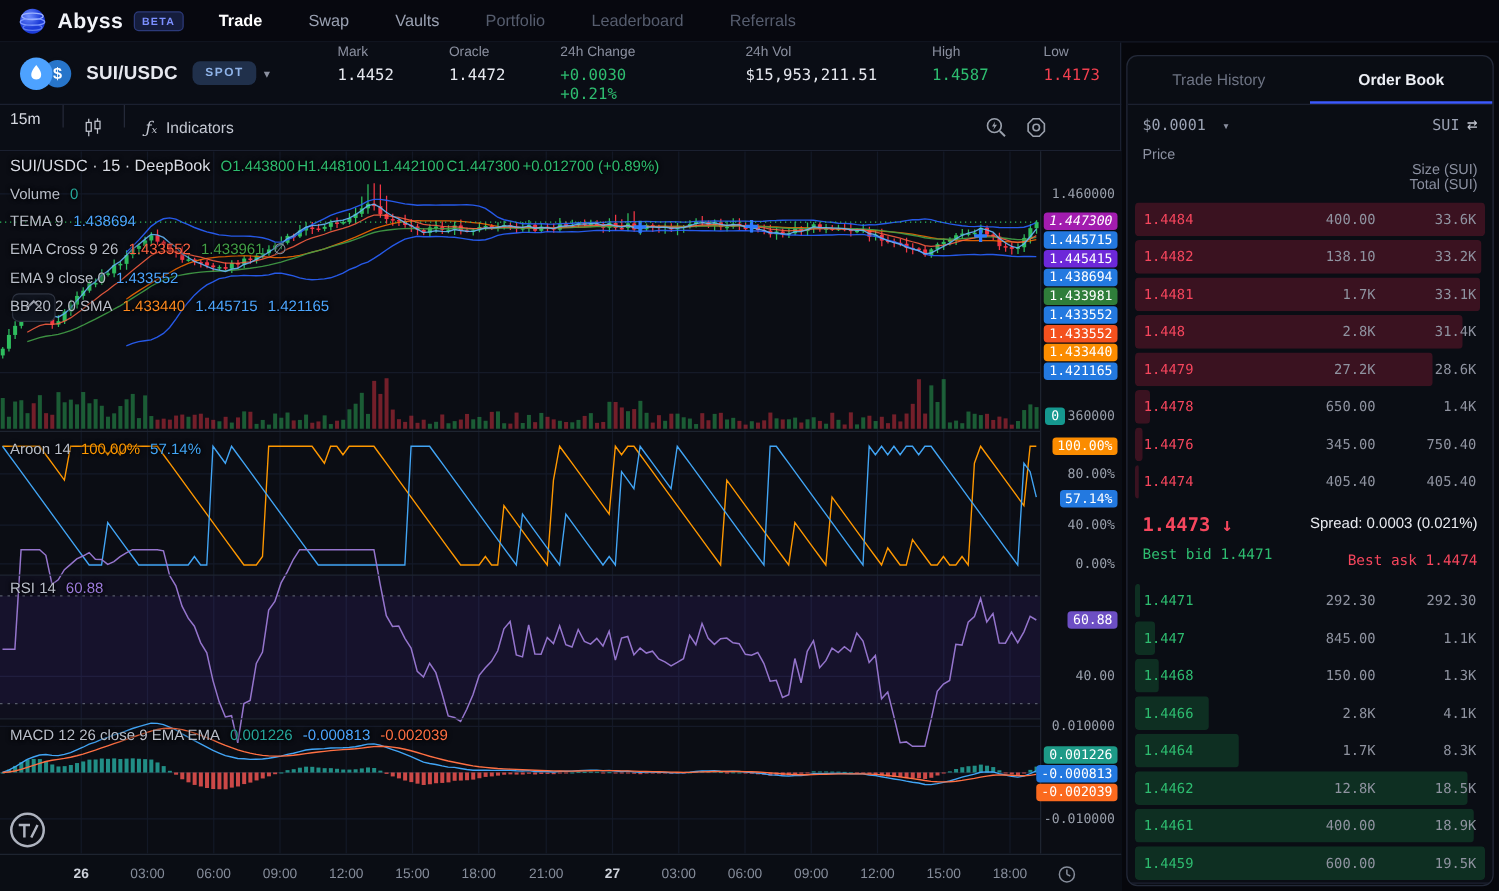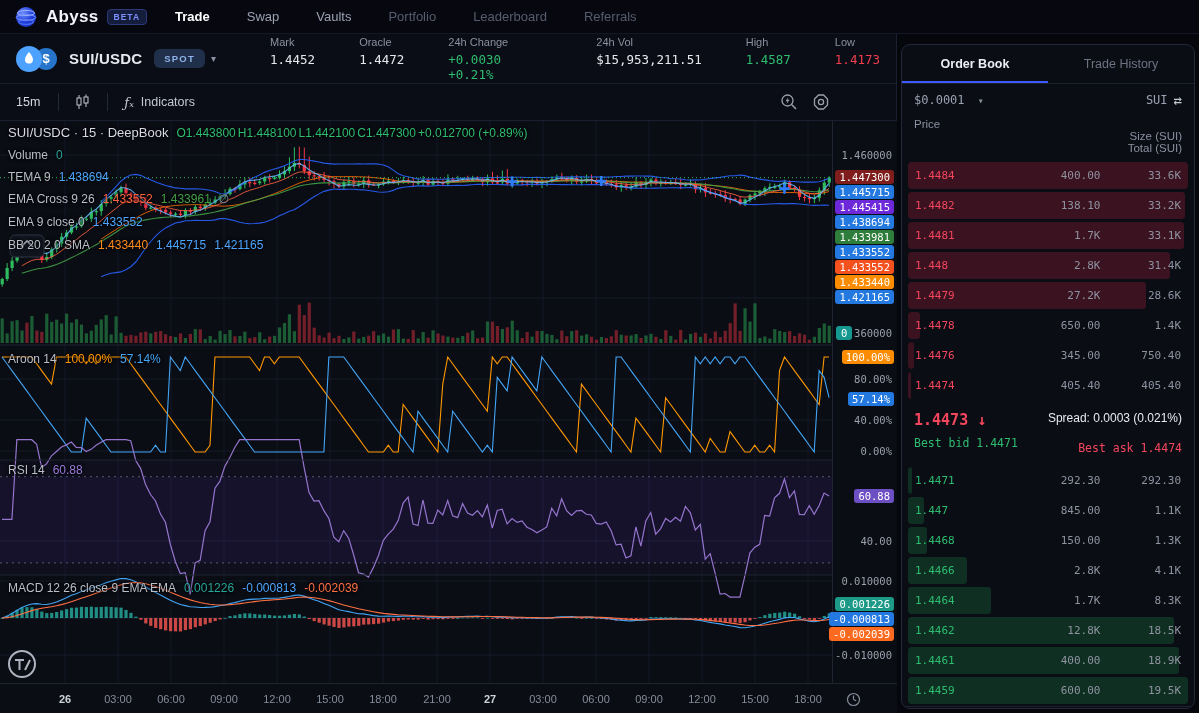--- a/index.html
+++ b/index.html
@@ -30,22 +30,22 @@
   .spot { margin-left:12px; background:#20304b; color:#8fb3e8; font-size:9.5px; font-weight:bold;
           letter-spacing:1.2px; border-radius:6px; padding:4px 10px; cursor:pointer; }
   .caret { color:#8b90a0; font-size:10px; margin-left:6px; cursor:pointer; }
   .ticker-stats { display:flex; gap:44px; margin-left:54px; }
   .stat-label { font-size:11px; color:#8b90a0; margin-bottom:4px; }
   .stat-value { font-size:12.5px; font-family:"DejaVu Sans Mono",monospace; color:#e6e8ef; }
   .stat-value.green { color:#2ebd70; }
   .stat-value.red { color:#f23f4f; }
 
   
-  .cbar { position:absolute; left:0; top:84px; width:897px; height:37px; display:flex; align-items:center;
-          background:#0a0d15; border-bottom:1px solid #1b2030; border-right:1px solid #1b2030; padding:0 8px; }
+  .cbar { position:absolute; left:0; top:84px; width:897px; height:37px; display:flex; 
+          background:#0a0d15; border-bottom:1px solid #1b2030; border-right:1px solid #1b2030; padding:0 0; }
   .cbar .interval { font-size:12.5px; color:#d5d8e0; padding:4px 8px; border-radius:4px; cursor:pointer; }
   .vsep { width:1px; height:18px; background:#242938; margin:0 10px; }
   .tool-btn { display:flex; align-items:center; gap:7px; color:#c3c7d1; cursor:pointer; padding:4px 6px; border-radius:4px; }
   .fx { font-size:13px; font-style:italic; font-family:"DejaVu Serif",serif; color:#c3c7d1; }
   .ind-label { font-size:12.5px; color:#c3c7d1; }
   .cbar-right { margin-left:auto; display:flex; align-items:center; gap:14px; padding-right:58px; }
 
   
   .chartwrap { position:absolute; left:0; top:121px; width:897px; height:592px; background:#0b0d14;
                border-right:1px solid #1b2030; }
@@ -984,21 +984,21 @@
   </div>
   <div class="lg" style="top:460px">
     <span class="lbl">MACD 12 26 close 9 EMA EMA</span>
       <span><span style="color: rgb(38, 166, 154); margin-right: 8px;">0.001226</span><span style="color: rgb(77, 166, 255); margin-right: 8px;">-0.000813</span><span style="color: rgb(255, 112, 67); margin-right: 8px;">-0.002039</span></span>
   </div>
 
   <div class="axiscol">
       <span class="axlabel" style="top: 34px;">1.460000</span>
       <span class="axlabel" style="top: 177px;">1.380000</span>
       <span class="axlabel" style="top: 212px;">1.360000</span>
-      <span class="axbadge" style="top: 56px; background: #7f1d1d;">1.447300</span>
+      <span class="axbadge" style="top: 56px; background: #a21caf; font-style: italic;">1.447300</span>
       <span class="axbadge" style="top: 71px; background: rgb(35, 121, 224);">1.445715</span>
       <span class="axbadge" style="top: 86px; background: #6d28d9;">1.445415</span>
       <span class="axbadge" style="top: 101px; background: rgb(35, 121, 224);">1.438694</span>
       <span class="axbadge" style="top: 116px; background: rgb(47, 125, 58);">1.433981</span>
       <span class="axbadge" style="top: 131px; background: rgb(35, 121, 224);">1.433552</span>
       <span class="axbadge" style="top: 146px; background: rgb(244, 81, 30);">1.433552</span>
       <span class="axbadge" style="top: 161px; background: rgb(251, 140, 0);">1.433440</span>
       <span class="axbadge" style="top: 176px; background: rgb(35, 121, 224);">1.421165</span>
       <span class="vbadge" style="top: 212px; background: rgb(21, 152, 143);">0</span>
       <span class="axbadge" style="top: 236px; background: rgb(251, 140, 0);">100.00%</span>
@@ -1034,22 +1034,22 @@
       <span class="tlabel" style="left: 596px;">06:00</span>
       <span class="tlabel" style="left: 649px;">09:00</span>
       <span class="tlabel" style="left: 702px;">12:00</span>
       <span class="tlabel" style="left: 755px;">15:00</span>
       <span class="tlabel" style="left: 808px;">18:00</span>
     </div>
 </div>
 
 <aside class="ob">
   <div class="ob-tabs">
+      <div class="ob-tab">Trade History</div>
       <div class="ob-tab active">Order Book</div>
-      <div class="ob-tab">Trade History</div>
     </div>
   <div class="ob-controls">
     <span class="ob-tick">
       <span>$0.0001</span> <span class="caret">▾</span>
     </span>
     <span class="ob-unit">
       <span>SUI</span>
         <span style="font-size:14px;color:#c3c7d1">⇄</span>
     </span>
   </div>

